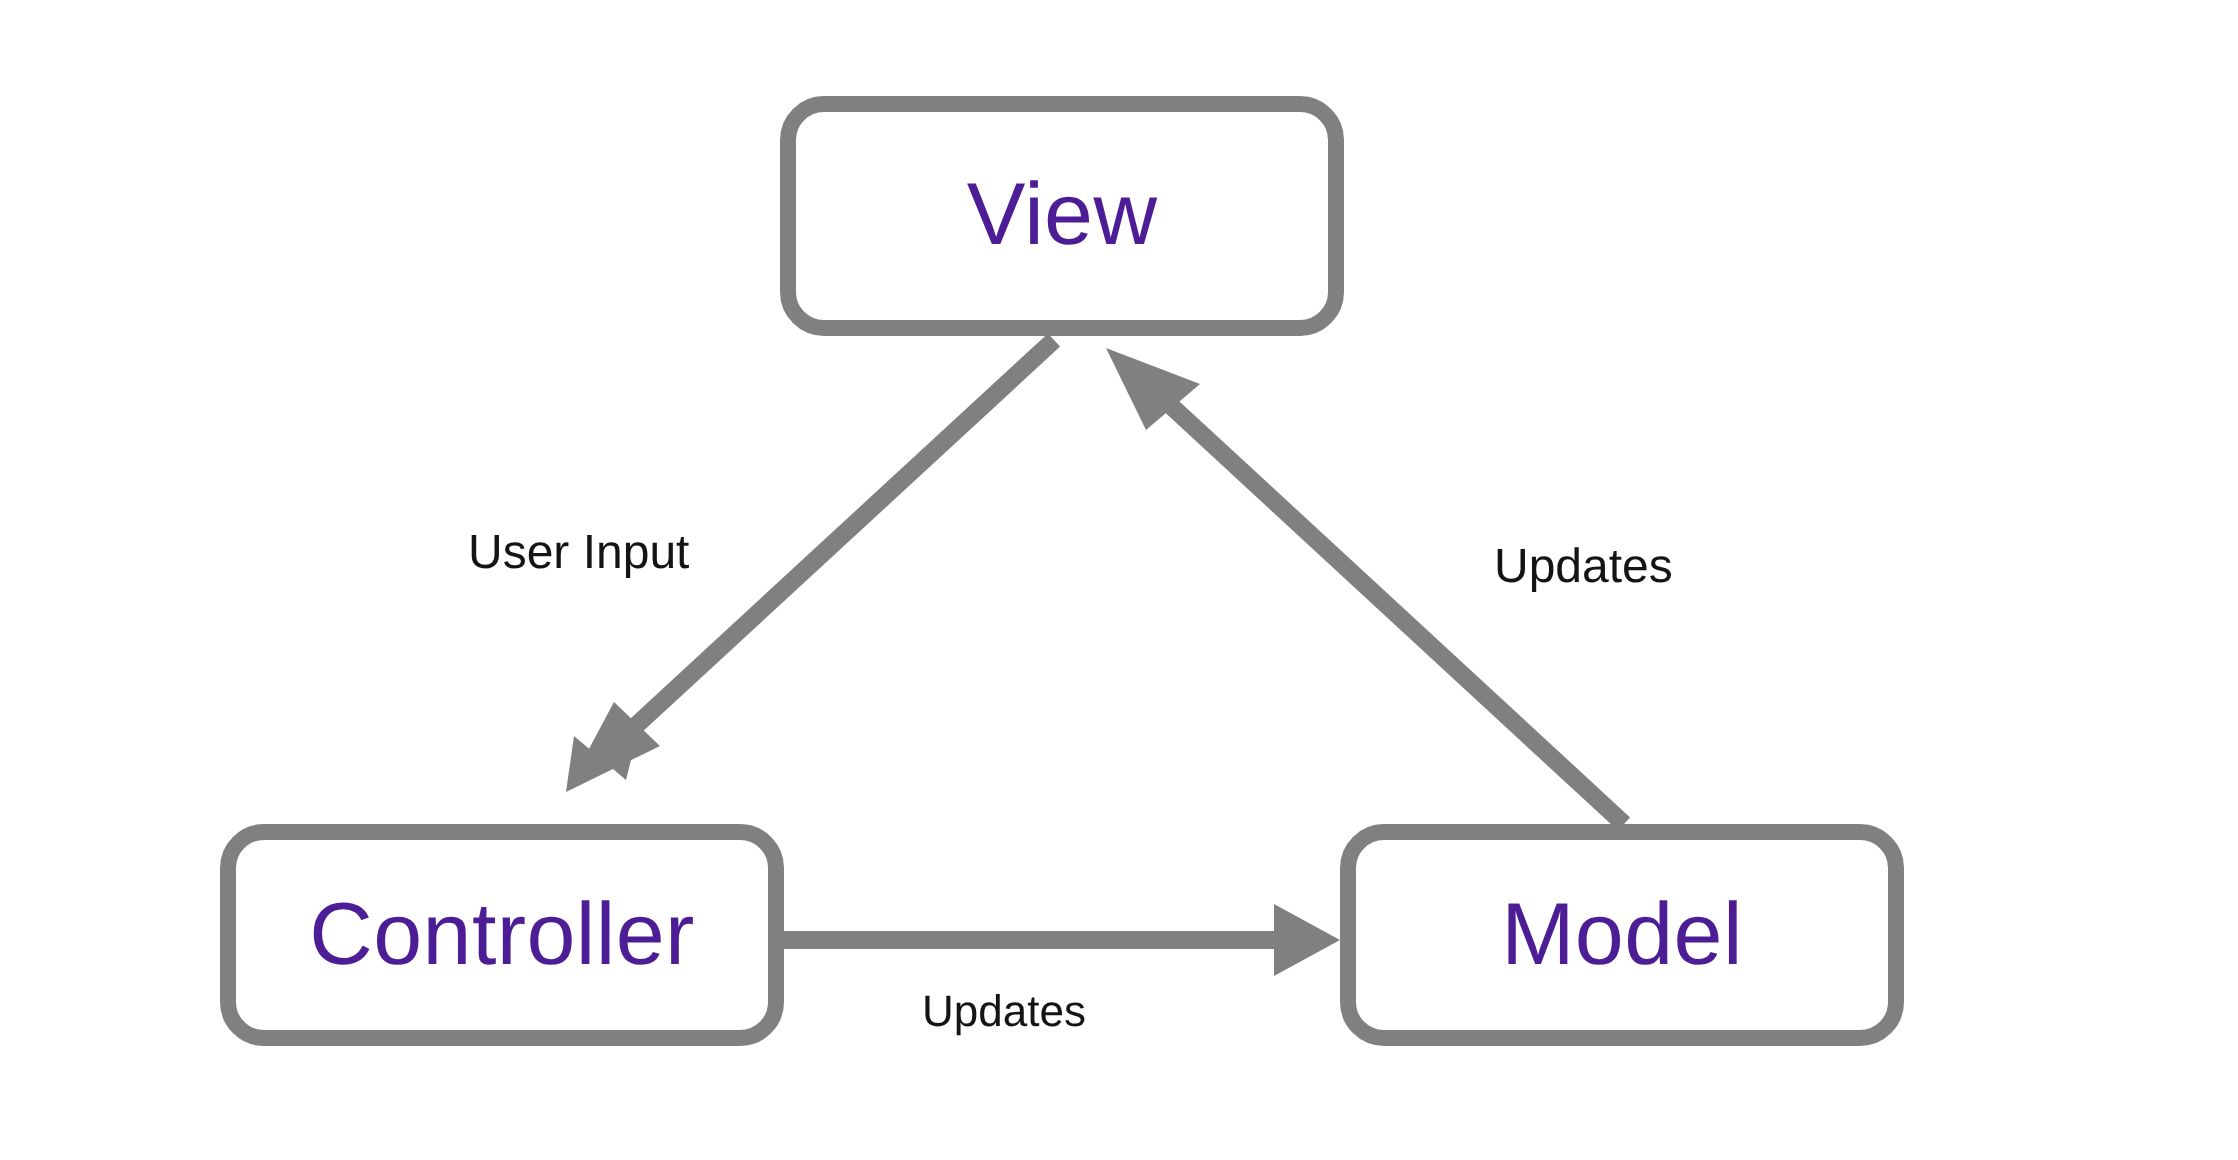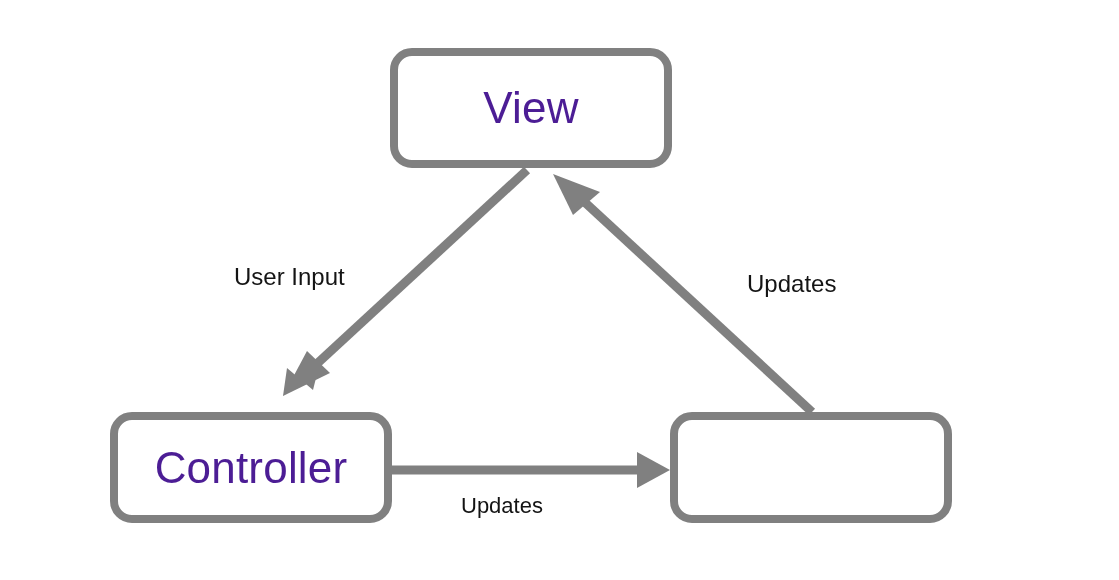--- a/index.html
+++ b/index.html
@@ -91,20 +91,21 @@
     </g>
   </svg>
 
   <div class="node-box" style="left:390px; top:48px; width:282px; height:120px;"></div>
   <div class="node-label big" style="left:390px; top:48px; width:282px; height:120px;">View</div>
 
   <div class="node-box" style="left:110px; top:412px; width:282px; height:111px;"></div>
   <div class="node-label big" style="left:110px; top:412px; width:282px; height:111px;">Controller</div>
 
   <div class="node-box" style="left:670px; top:412px; width:282px; height:111px;"></div>
+  <div class="node-label big" style="left:670px; top:412px; width:282px; height:111px;">Model</div>
 
   <div class="edge-label" style="left:234px; top:265px;">User Input</div>
 
   <div class="edge-label" style="left:747px; top:272px;">Updates</div>
 
   <div class="edge-label small" style="left:461px; top:495px;">Updates</div>
 
 </div>
 
 </body></html>

